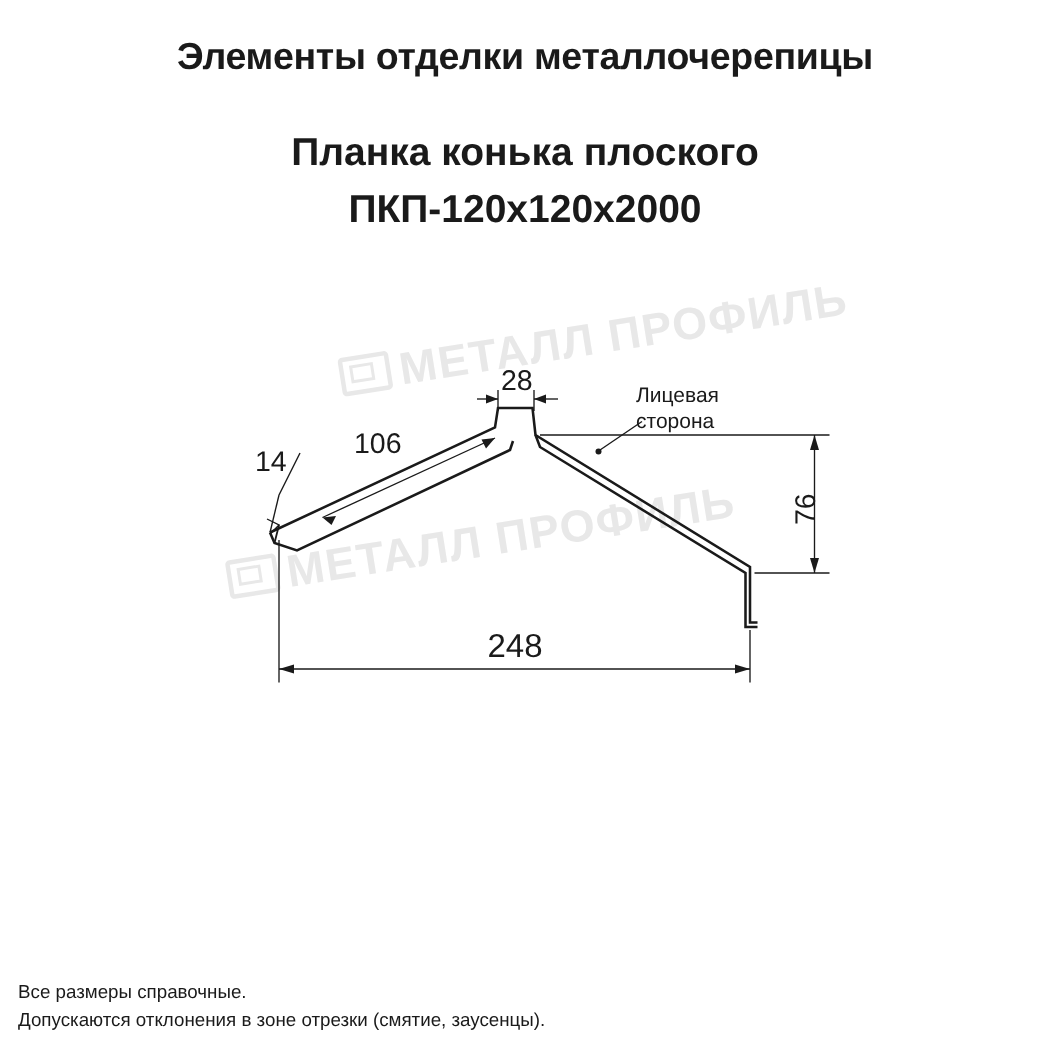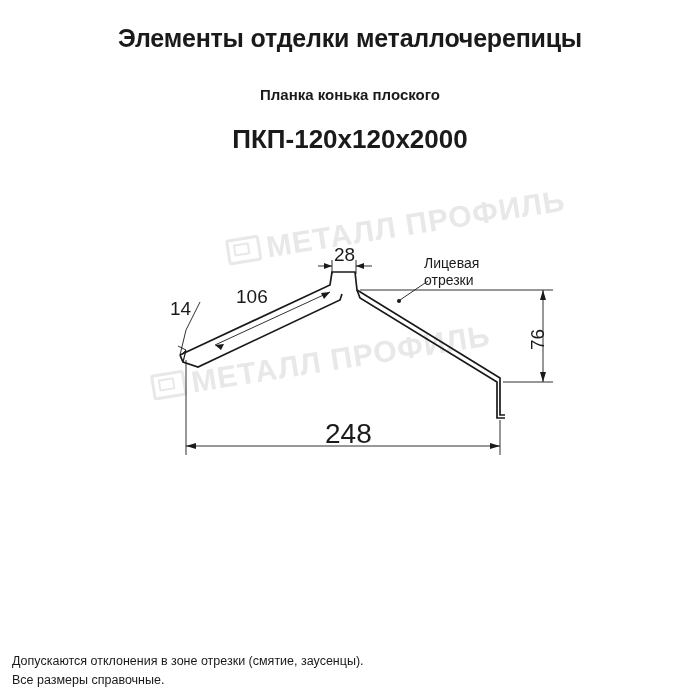--- a/index.html
+++ b/index.html
@@ -29,21 +29,21 @@
     font-size: 25px;
     font-weight: bold;
     letter-spacing: -0.2px;
   }
   .title-sub1 {
     position: absolute;
     top: 86px;
     left: 0;
     width: 700px;
     text-align: center;
-    font-size: 15px;
+    font-size: 26px;
     font-weight: bold;
   }
   .title-sub2 {
     position: absolute;
     top: 124px;
     left: 0;
     width: 700px;
     text-align: center;
     font-size: 26px;
     font-weight: bold;
@@ -179,26 +179,26 @@
         <path d="M 186 296 L 500 296"></path>
         <path d="M 186 296 L 196 293 L 196 299 Z" fill="#1a1a1a" stroke="none"></path>
         <path d="M 500 296 L 490 293 L 490 299 Z" fill="#1a1a1a" stroke="none"></path>
       </g>
     </svg>
 
     <div class="dim-label" style="left:170px; top:148px;">14</div>
     <div class="dim-label" style="left:236px; top:136px;">106</div>
     <div class="dim-label" style="left:334px; top:94px;">28</div>
     <div class="dim-label rot90" style="left:527px; top:200px;">76</div>
-    <div class="dim-label" style="left:325px; top:268px; font-size:28px;">248</div>
+    <div class="dim-label" style="left:325px; top:268px; font-size:22px;">248</div>
 
     <div class="note-label" style="left:424px; top:105px;">
       <div>Лицевая</div>
-      <div>отрезки</div>
+      <div>сторона</div>
     </div>
   </div>
 
   <div class="footer">
+    <div>Все размеры справочные.</div>
     <div>Допускаются отклонения в зоне отрезки (смятие, заусенцы).</div>
-    <div>Все размеры справочные.</div>
   </div>
 
 </div>
 
 </body></html>

